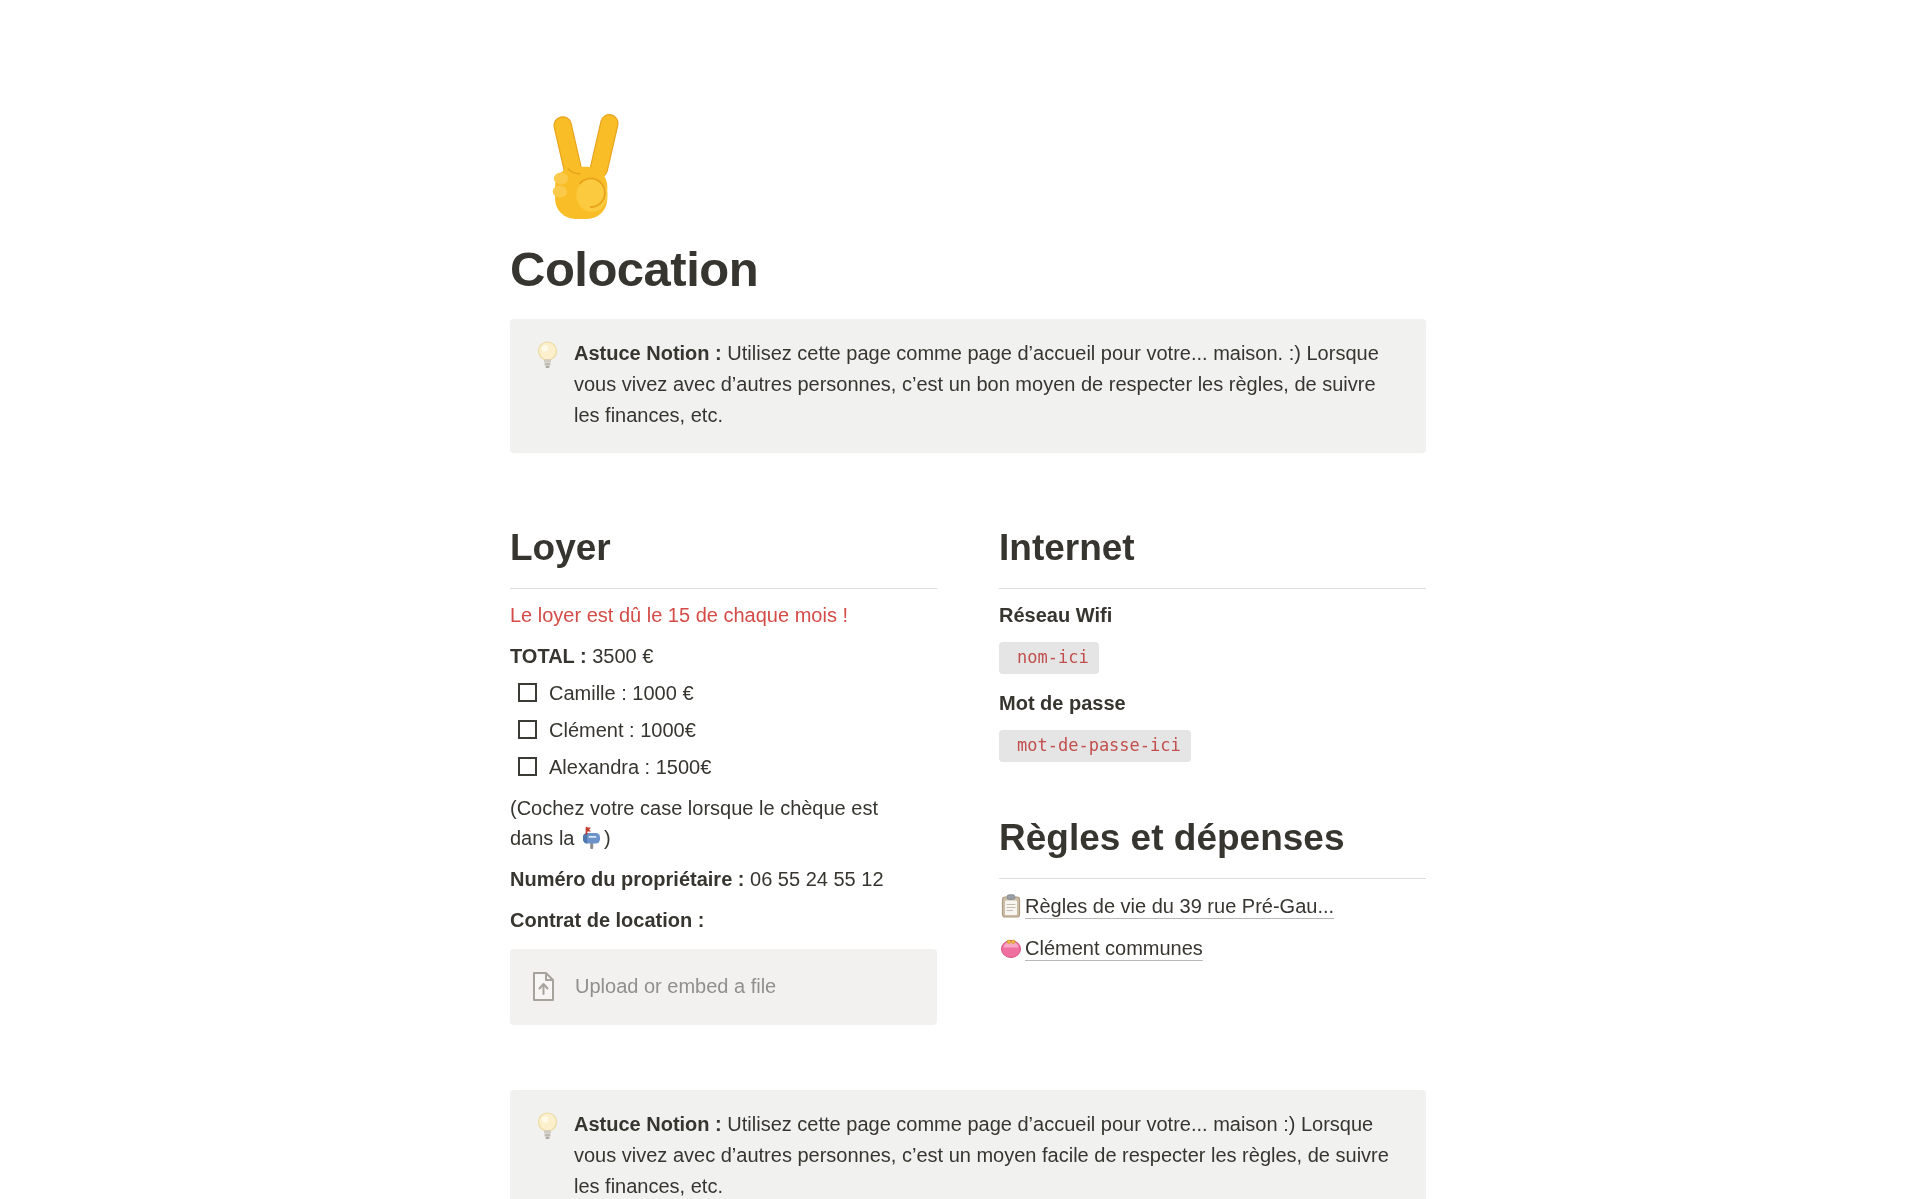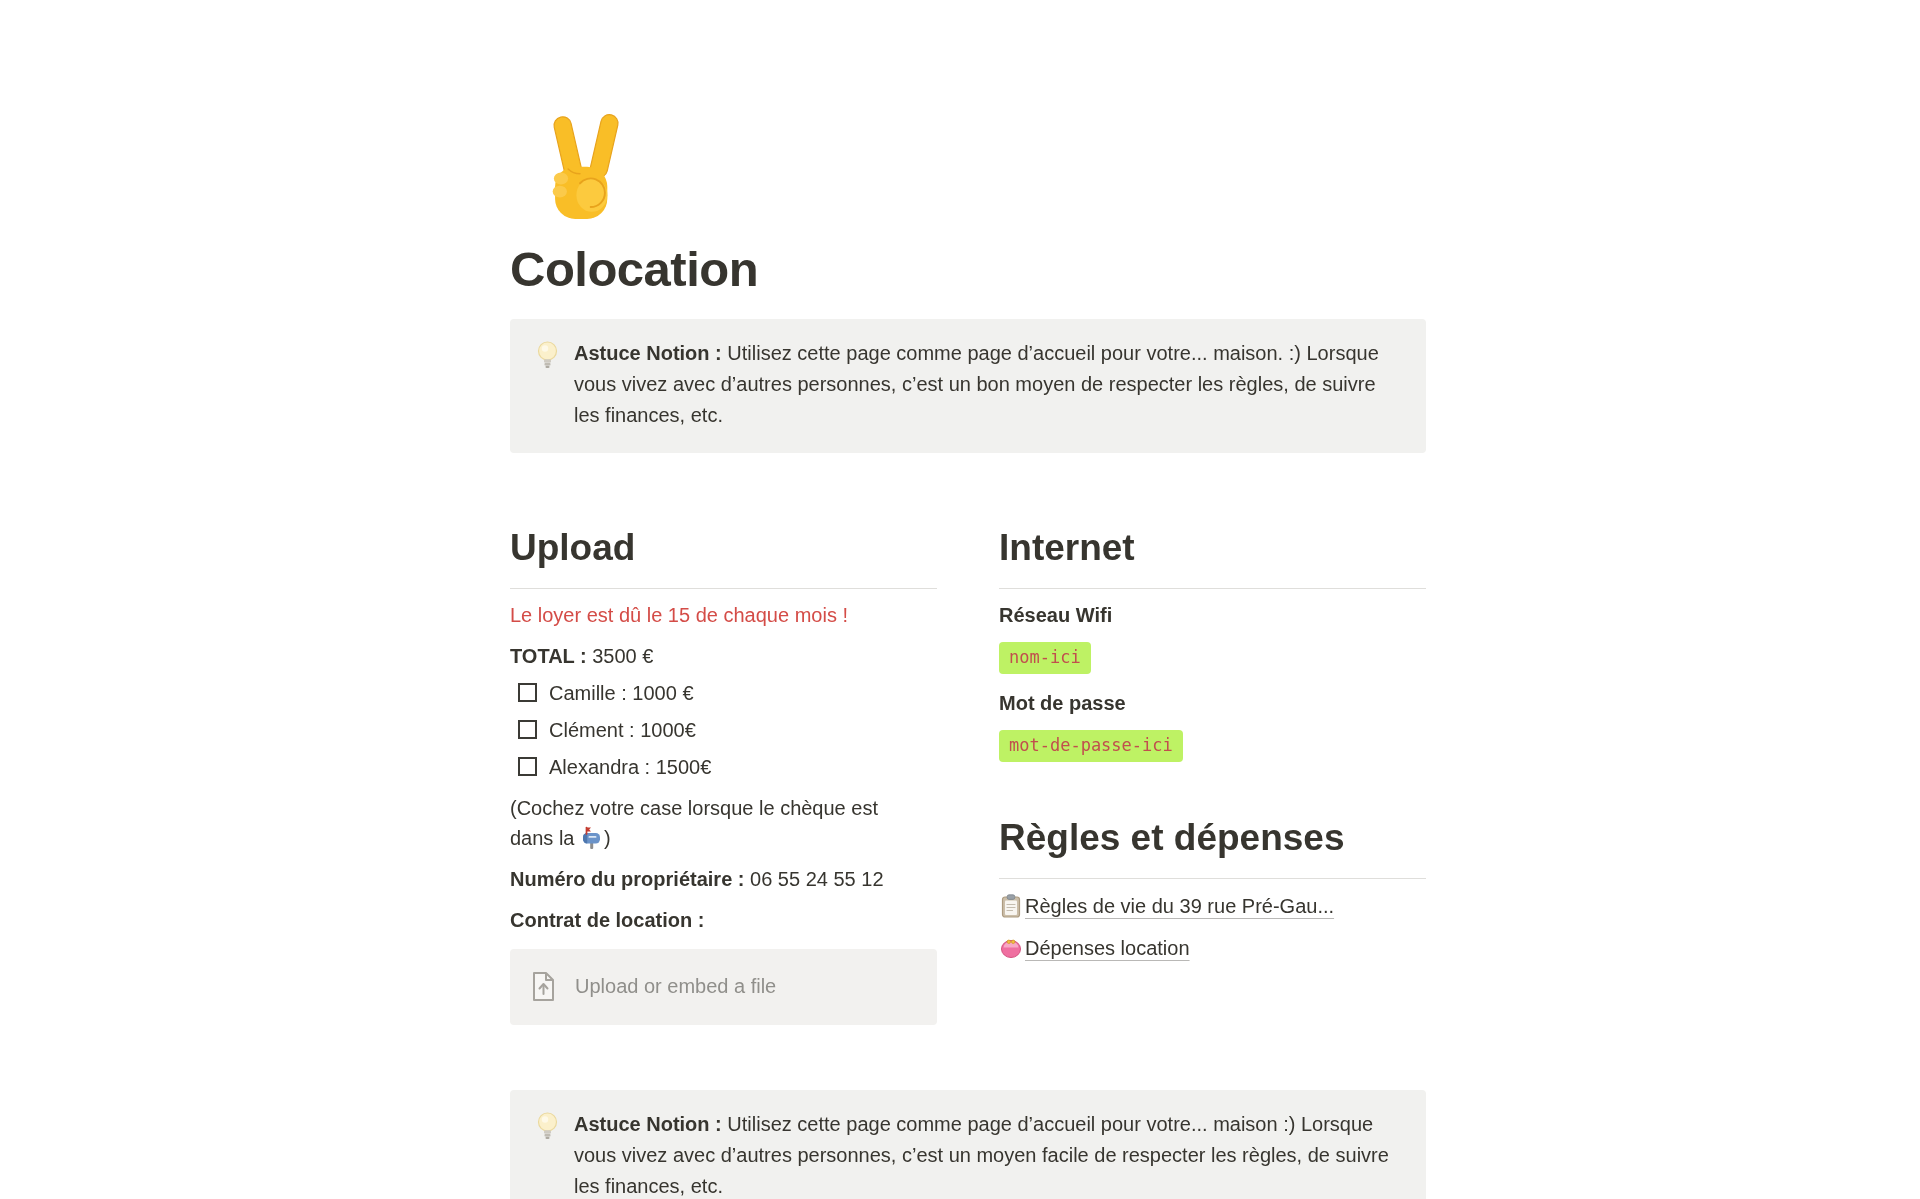--- a/index.html
+++ b/index.html
@@ -68,23 +68,23 @@
     align-items: center;
     padding-left: 21px;
     cursor: pointer;
   }
   .upload-icon { width: 25px; height: 31px; flex: 0 0 auto; }
   .upload-text { margin-left: 19px; font-size: 20px; color: #908F8B; }
 
   .code-pill {
     display: inline-block;
     margin-top: 12px;
-    background: #bef264;
+    background: #e5e5e5;
     border-radius: 4px;
-    padding: 5px 10px 6px 10px;
+    padding: 5px 10px 6px 18px;
     font-family: "DejaVu Sans Mono", "Liberation Mono", monospace;
     font-size: 17px;
     color: #C14F4D;
     line-height: 21px;
   }
   .label-block { margin-top: 14px; font-size: 20px; line-height: 30px; font-weight: 700; }
 
   .section-heading.spaced { margin-top: 54px; }
 
   .link-row { display: flex; align-items: center; margin-top: 12px; height: 30px; }
@@ -135,21 +135,21 @@
         <rect x="9.5" y="25.8" width="4" height="2.2" rx="1.1" fill="#AEAAA1"></rect>
       </svg>
       <div class="callout-text">
         <b>Astuce Notion :</b><span> Utilisez cette page comme page d’accueil pour votre... maison. :) Lorsque vous vivez avec d’autres personnes, c’est un bon moyen de respecter les règles, de suivre les finances, etc.</span>
       </div>
     </div>
 
     <div class="columns">
 
       <div class="col">
-        <h2 class="section-heading">Upload</h2>
+        <h2 class="section-heading">Loyer</h2>
         <hr class="divider">
 
         <p class="block red-text">Le loyer est dû le 15 de chaque mois !</p>
 
         <p class="block"><span class="bold">TOTAL :</span><span> 3500 €</span></p>
 
         <div class="todo-row">
           <div class="todo-checkbox"></div>
           <span class="todo-label">Camille : 1000 €</span>
         </div>
@@ -211,21 +211,21 @@
           </svg>
           <span class="page-link">Règles de vie du 39 rue Pré-Gau...</span>
         </div>
         <div class="link-row">
           <svg class="link-icon" viewBox="0 0 24 24" aria-hidden="true">
             <path d="M2.5 13 a9.5 8.5 0 0 0 19 0 a9.5 8.5 0 0 0 -19 0 z" fill="#EF6FA0" stroke="#D4517F" stroke-width="1"></path>
             <path d="M4.5 11.5 a7.5 6 0 0 1 15 0 z" fill="#F8A8C6"></path>
             <circle cx="9.8" cy="5.8" r="1.7" fill="#F3C042" stroke="#D19A2A" stroke-width="0.8"></circle>
             <circle cx="14.2" cy="5.8" r="1.7" fill="#F3C042" stroke="#D19A2A" stroke-width="0.8"></circle>
           </svg>
-          <span class="page-link">Dépenses location</span>
+          <span class="page-link">Clément communes</span>
         </div>
       </div>
     </div>
 
     <div class="callout bottom">
       <svg class="callout-icon" viewBox="0 0 23 31" aria-hidden="true">
         <circle cx="11.5" cy="11" r="9" fill="#FBF0CB" stroke="#EBD99E" stroke-width="1.2"></circle>
         <circle cx="9" cy="8.5" r="3.2" fill="#FEF9E8"></circle>
         <rect x="8" y="19.2" width="7" height="3.4" rx="1.2" fill="#CFCBC2"></rect>
         <rect x="8.5" y="22.8" width="6" height="2.8" rx="1.2" fill="#C0BCB3"></rect>

